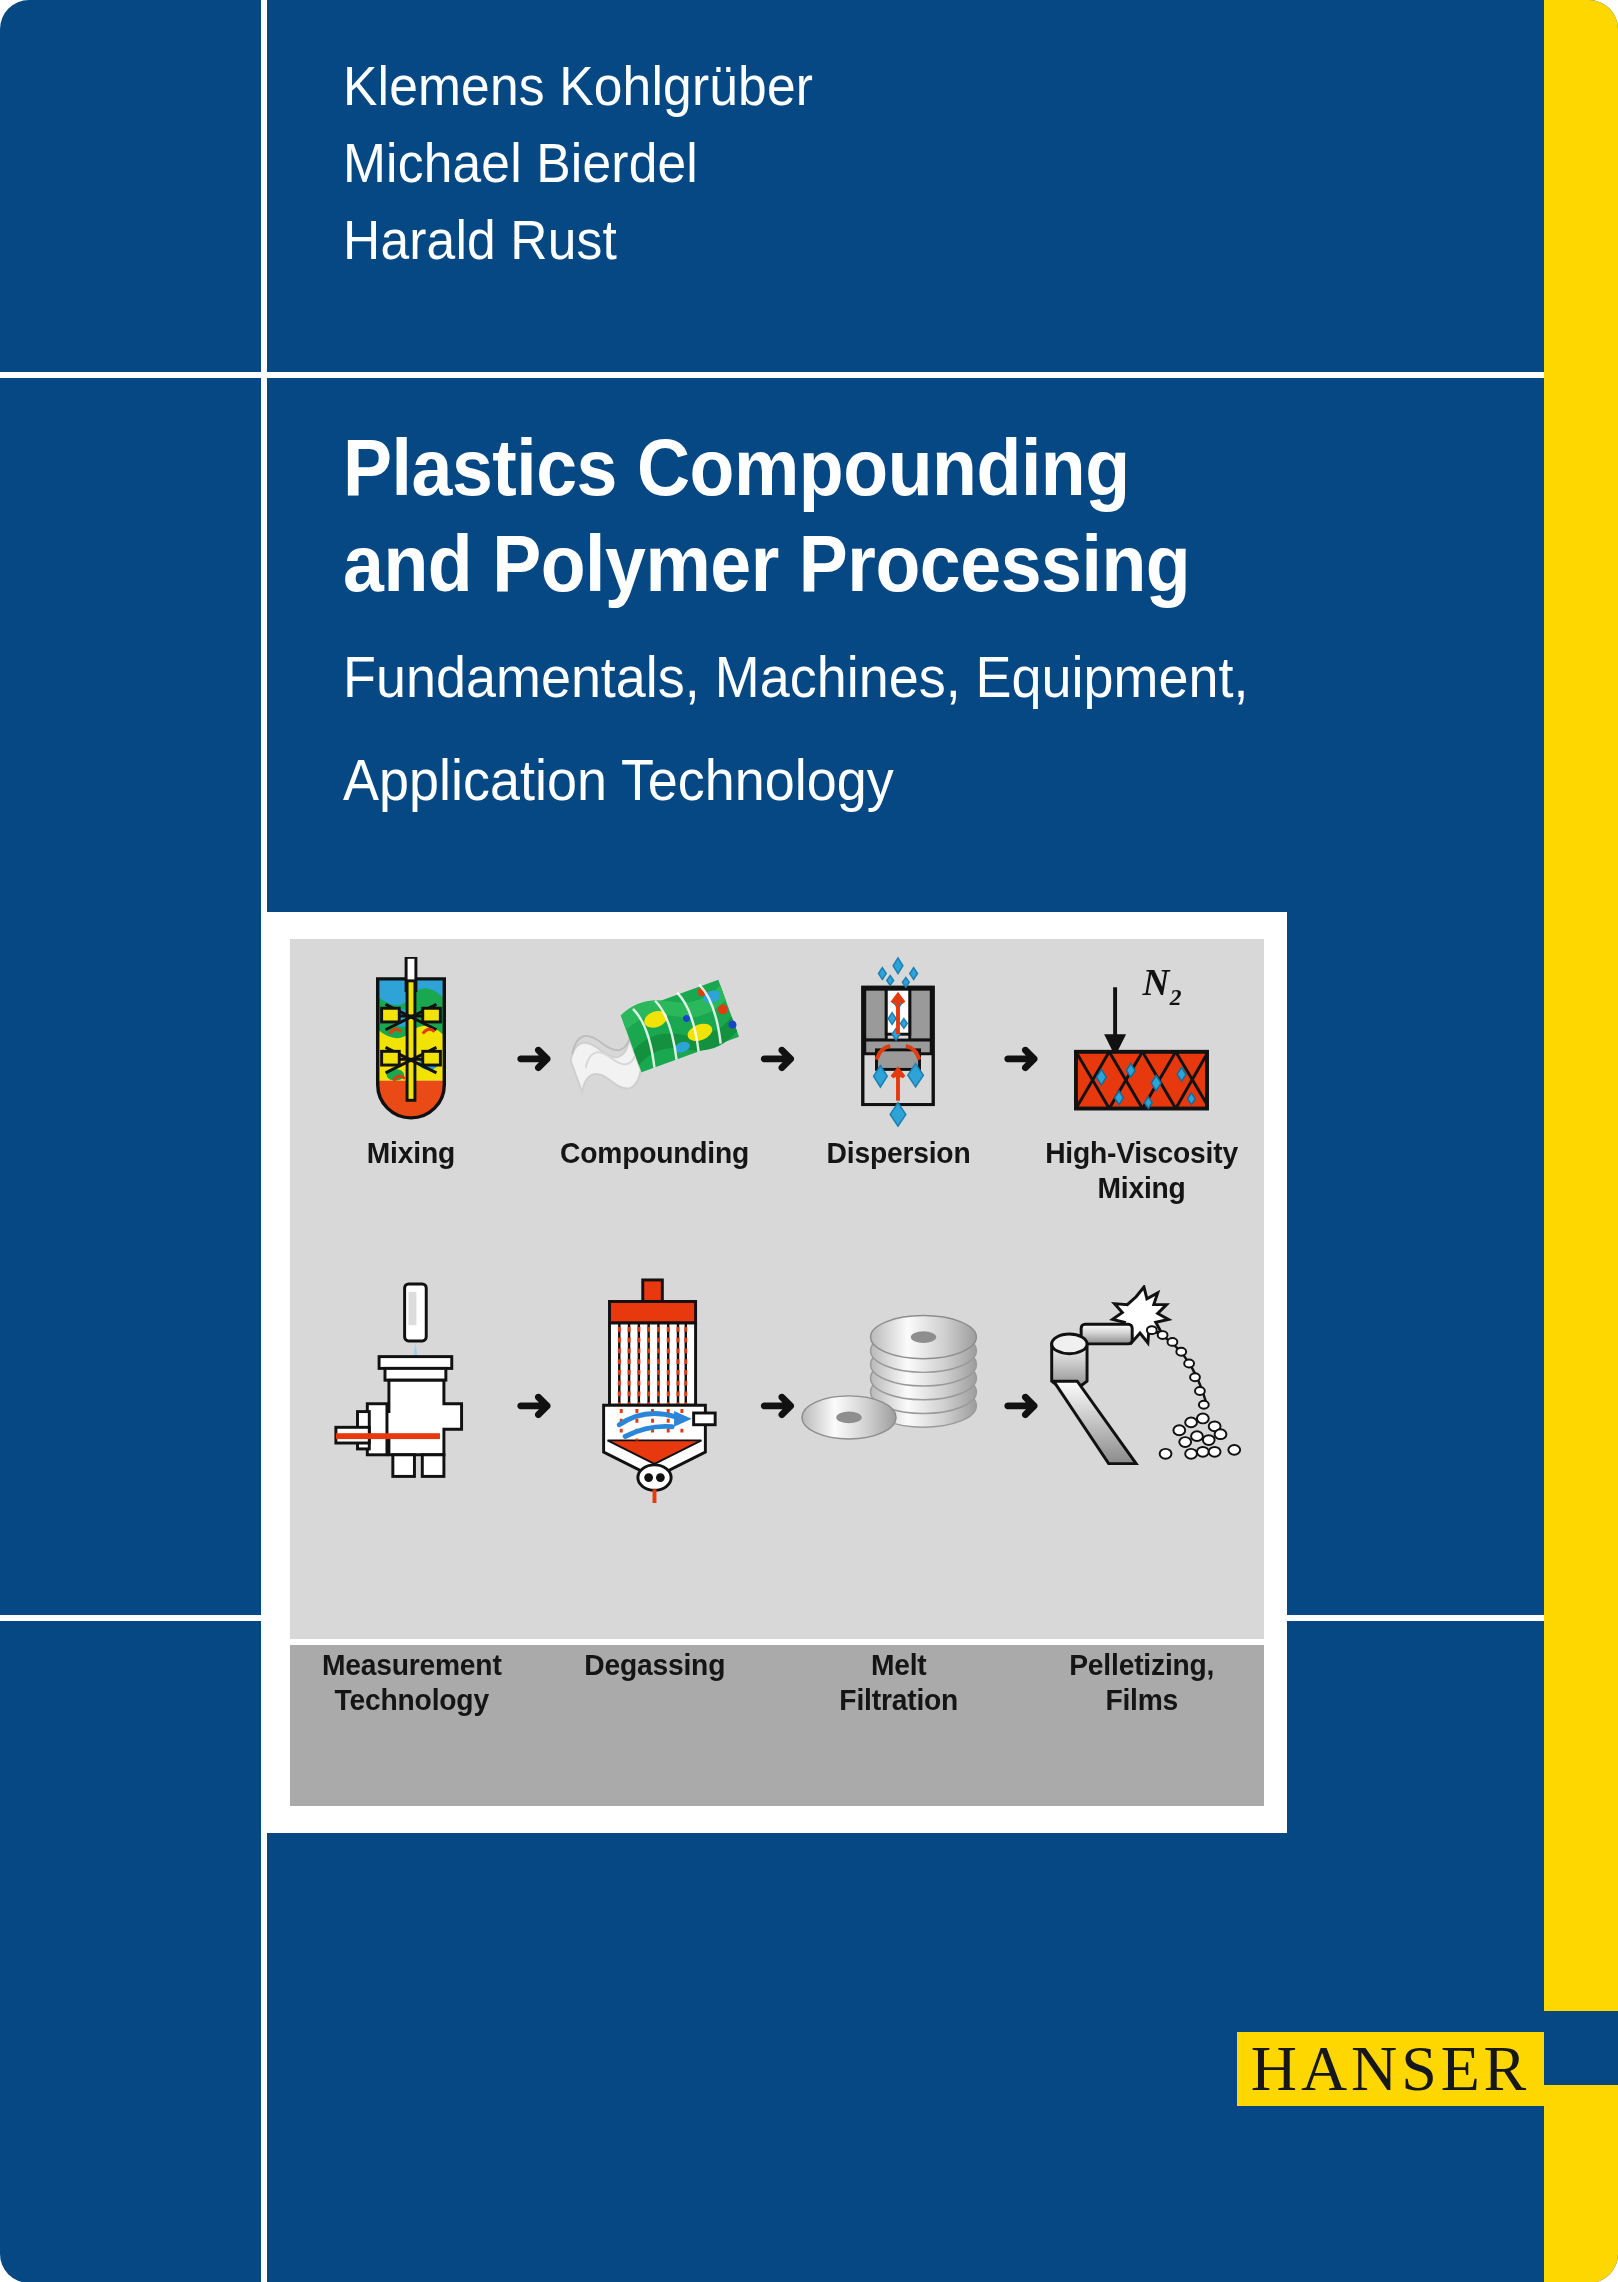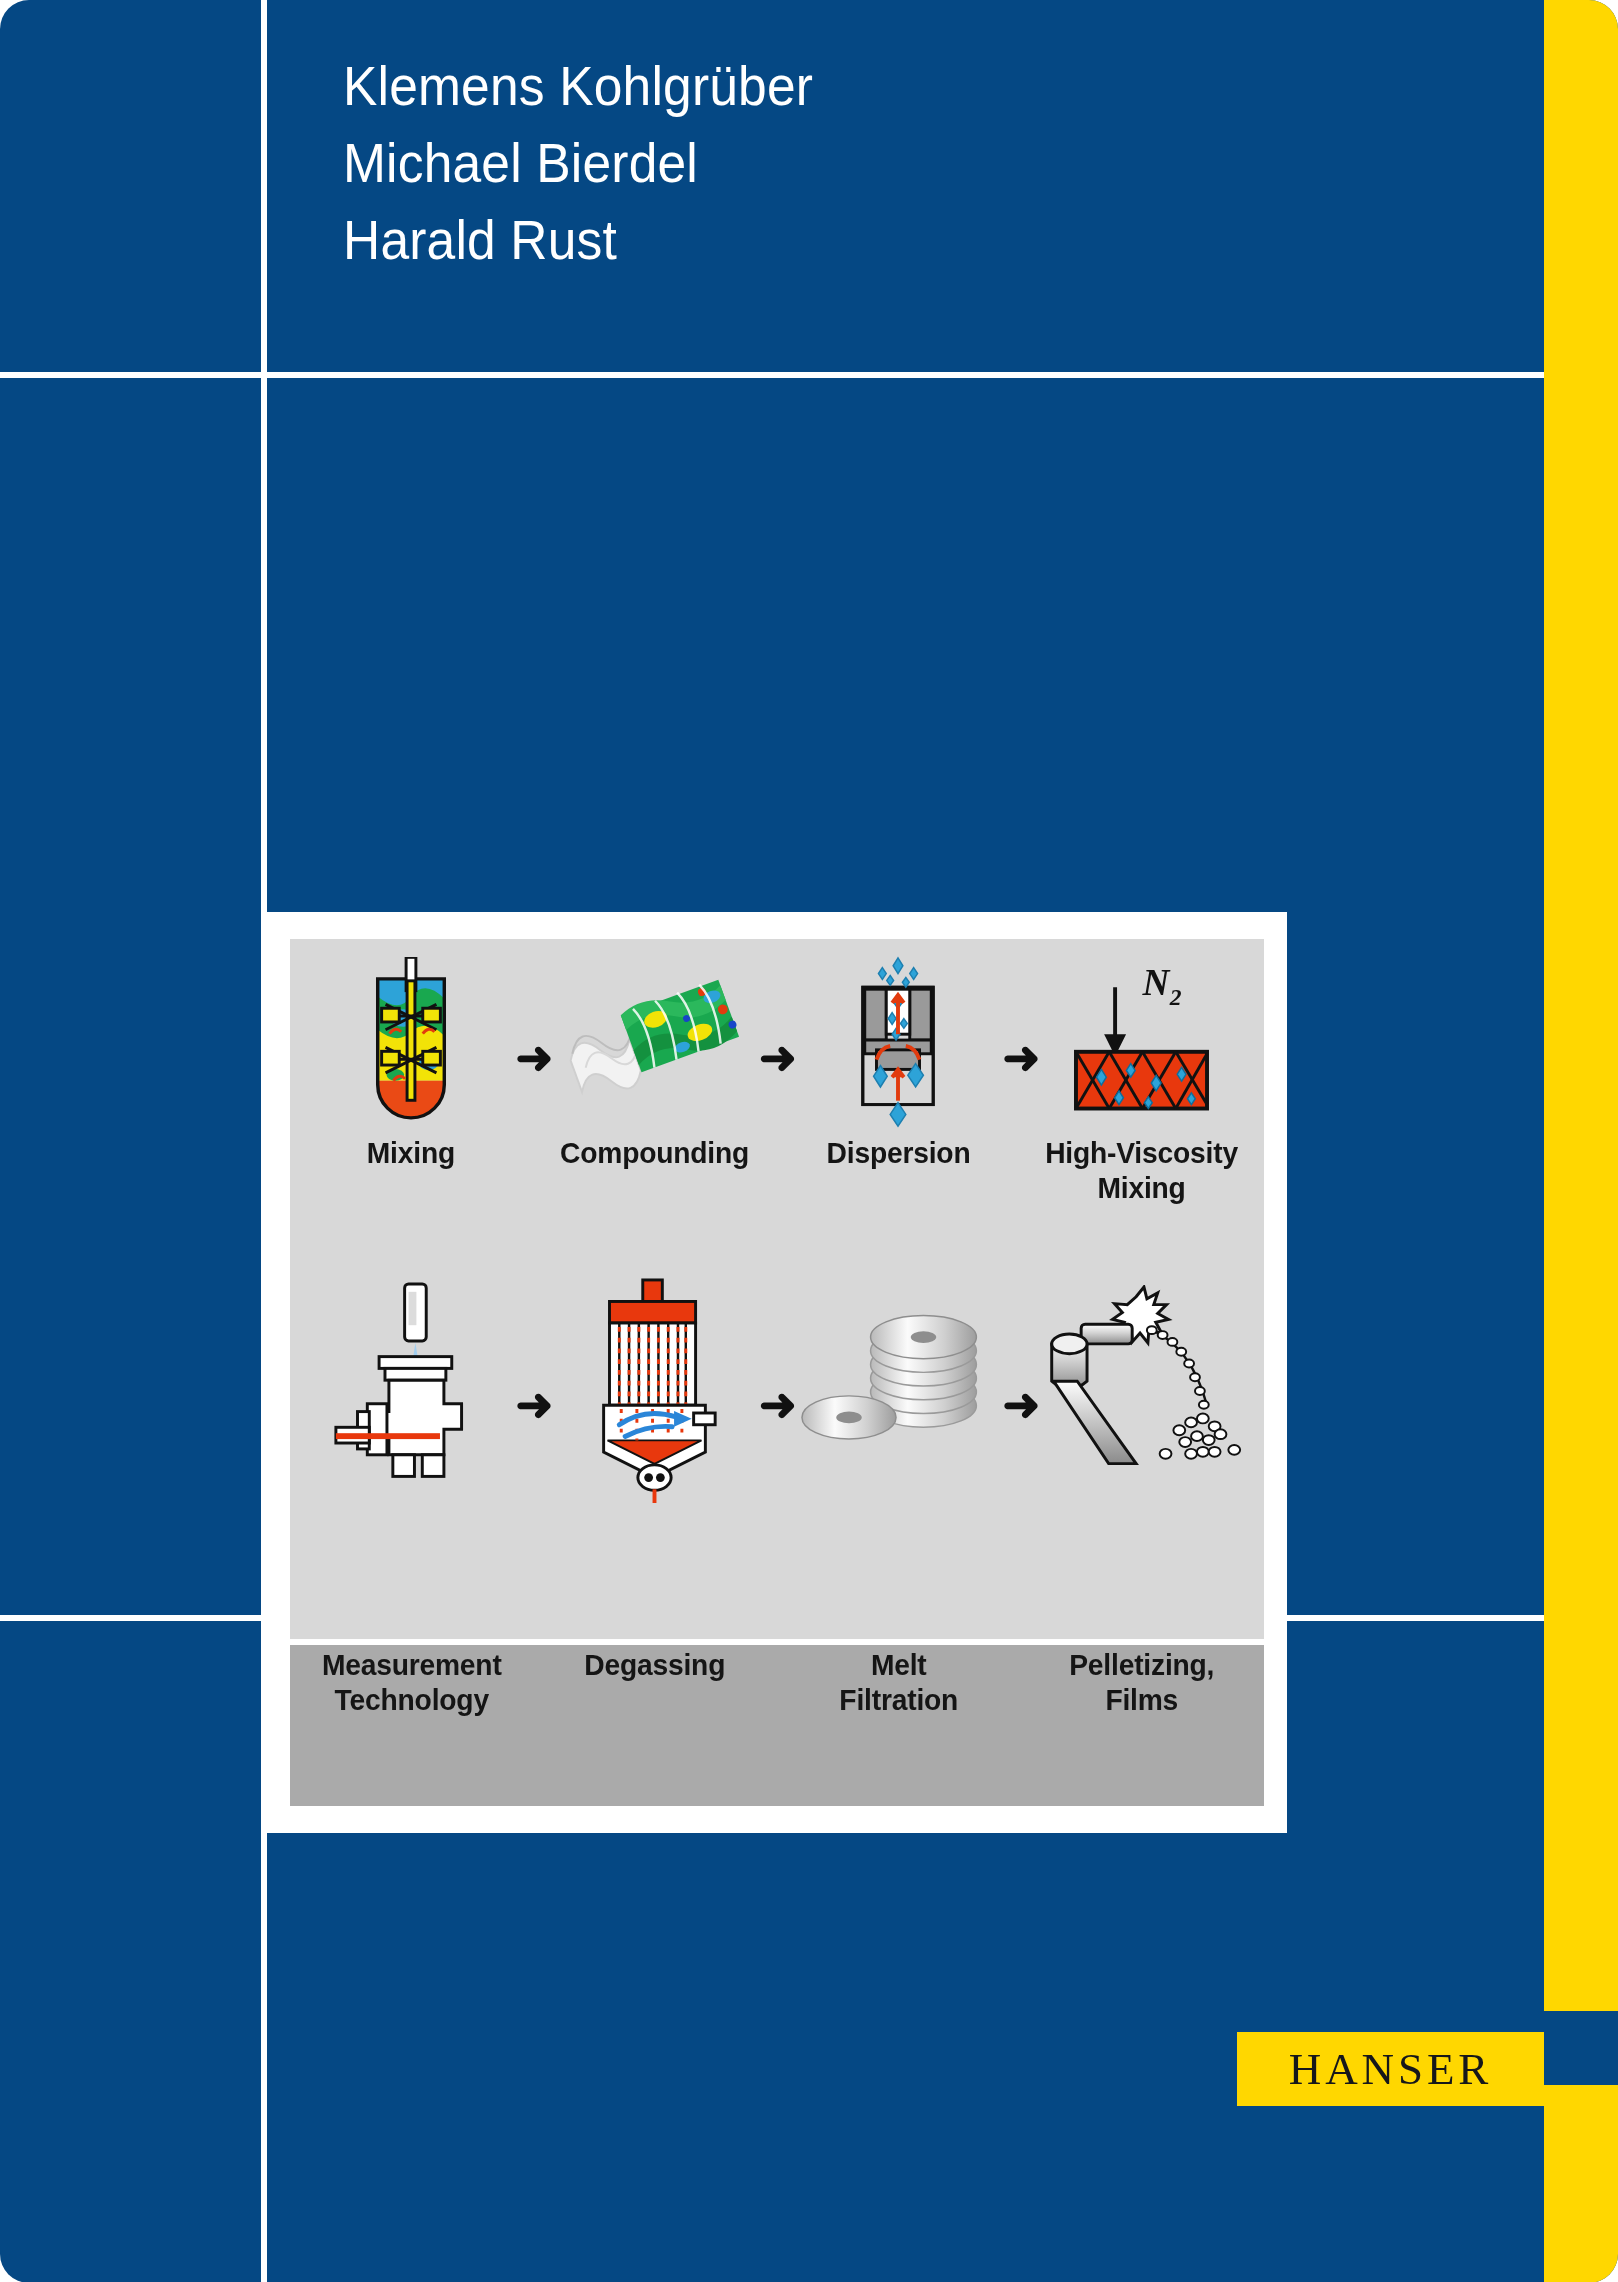--- a/index.html
+++ b/index.html
@@ -133,21 +133,21 @@
 
   
   .hanser{
     position:absolute;left:1237px;top:2032px;
     width:307px;height:74px;
     background:#FFD700;
     display:flex;align-items:center;justify-content:center;
   }
   .hanser span{
     font-family:"Liberation Serif","DejaVu Serif",serif;
-    font-size:45px;font-weight:400;color:#16171a;
+    font-size:64px;font-weight:400;color:#16171a;
     letter-spacing:3.9px;
   }
 </style>
 </head>
 <body>
 
 <div id="cover">
 
   <div class="yellow-stripe"></div>
   <div class="logo-notch"></div>
@@ -155,20 +155,26 @@
   <div class="rule-v"></div>
   <div class="rule-h top"></div>
   <div class="rule-h bottom"></div>
 
   <div class="authors">
     <div>Klemens Kohlgrüber</div>
     <div>Michael Bierdel</div>
     <div>Harald Rust</div>
   </div>
 
+  <div class="title-block">
+    <div class="title">Plastics Compounding</div>
+    <div class="title">and Polymer Processing</div>
+    <div class="subtitle">Fundamentals, Machines, Equipment,</div>
+    <div class="subtitle">Application Technology</div>
+  </div>
 
   <div class="panel">
     <div class="panel-inner">
       <div class="band-light"></div>
       <div class="band-dark"></div>
 
       <div class="prow r1">
 
         <div class="pcell">
           <div class="glyph">

